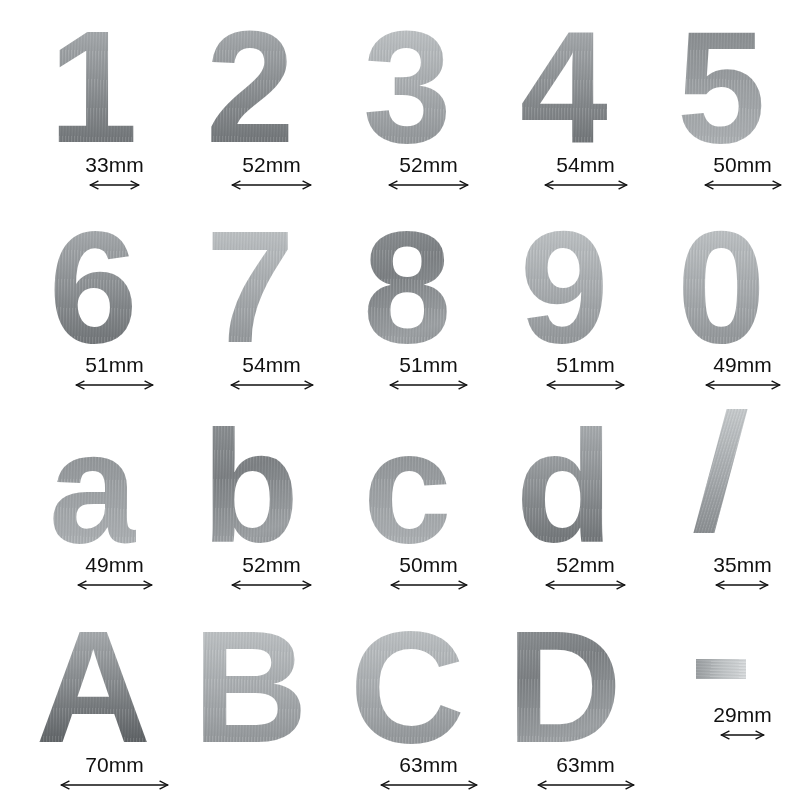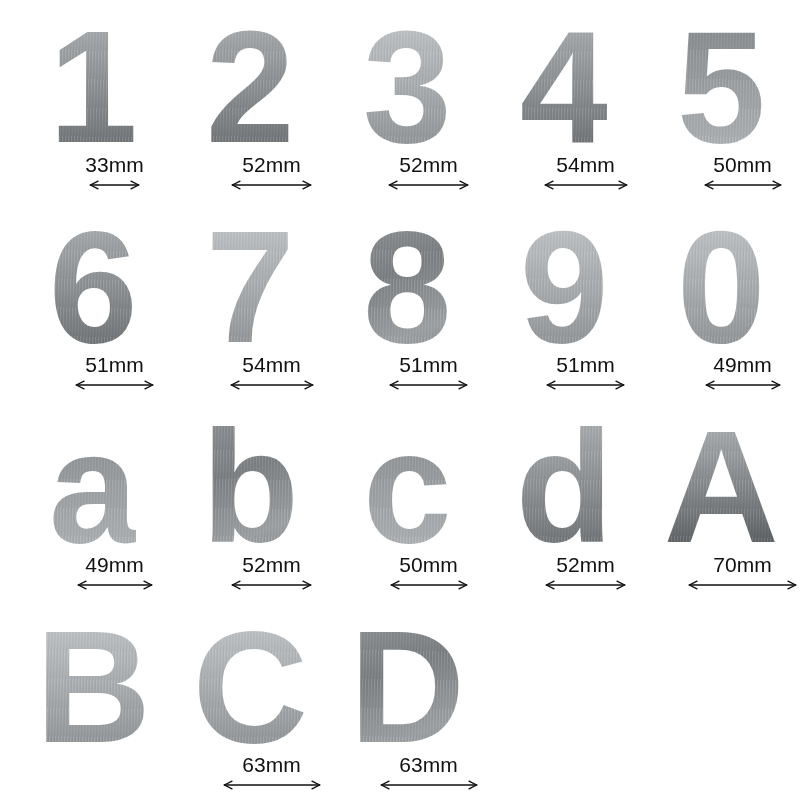--- a/index.html
+++ b/index.html
@@ -272,20 +272,33 @@
     <div class="dim">
       <div class="dim-label">52mm</div>
       <svg class="dim-arrow" width="81" height="12" viewBox="0 0 81 12">
           <line x1="1.5" y1="6" x2="79.5" y2="6"></line>
           <polyline points="9,2.2 1.5,6 9,9.8"></polyline>
           <polyline points="72,2.2 79.5,6 72,9.8"></polyline>
         </svg>
     </div>
   </div>
 
+  <div class="cell">
+    <div class="glyph-area">
+        <div class="glyph glyph--slash">/</div>
+      </div>
+    <div class="dim">
+      <div class="dim-label">35mm</div>
+      <svg class="dim-arrow" width="54" height="12" viewBox="0 0 54 12">
+          <line x1="1.5" y1="6" x2="52.5" y2="6"></line>
+          <polyline points="9,2.2 1.5,6 9,9.8"></polyline>
+          <polyline points="45,2.2 52.5,6 45,9.8"></polyline>
+        </svg>
+    </div>
+  </div>
 
   <div class="cell">
     <div class="glyph-area">
         <div class="glyph m-ld1">A</div>
       </div>
     <div class="dim">
       <div class="dim-label">70mm</div>
       <svg class="dim-arrow" width="109" height="12" viewBox="0 0 109 12">
           <line x1="1.5" y1="6" x2="107.5" y2="6"></line>
           <polyline points="9,2.2 1.5,6 9,9.8"></polyline>
@@ -321,14 +334,27 @@
     <div class="dim">
       <div class="dim-label">63mm</div>
       <svg class="dim-arrow" width="98" height="12" viewBox="0 0 98 12">
           <line x1="1.5" y1="6" x2="96.5" y2="6"></line>
           <polyline points="9,2.2 1.5,6 9,9.8"></polyline>
           <polyline points="89,2.2 96.5,6 89,9.8"></polyline>
         </svg>
     </div>
   </div>
 
+  <div class="cell cell--dash">
+    <div class="glyph-area">
+        <div class="glyph glyph--dash">-</div>
+      </div>
+    <div class="dim">
+      <div class="dim-label">29mm</div>
+      <svg class="dim-arrow" width="45" height="12" viewBox="0 0 45 12">
+          <line x1="1.5" y1="6" x2="43.5" y2="6"></line>
+          <polyline points="9,2.2 1.5,6 9,9.8"></polyline>
+          <polyline points="36,2.2 43.5,6 36,9.8"></polyline>
+        </svg>
+    </div>
+  </div>
 
 </div>
 
 </body></html>

